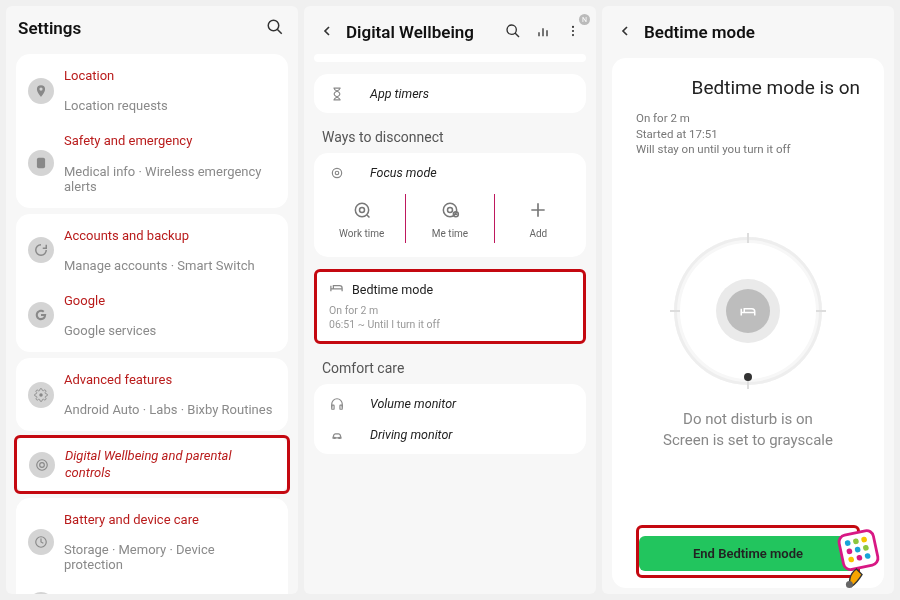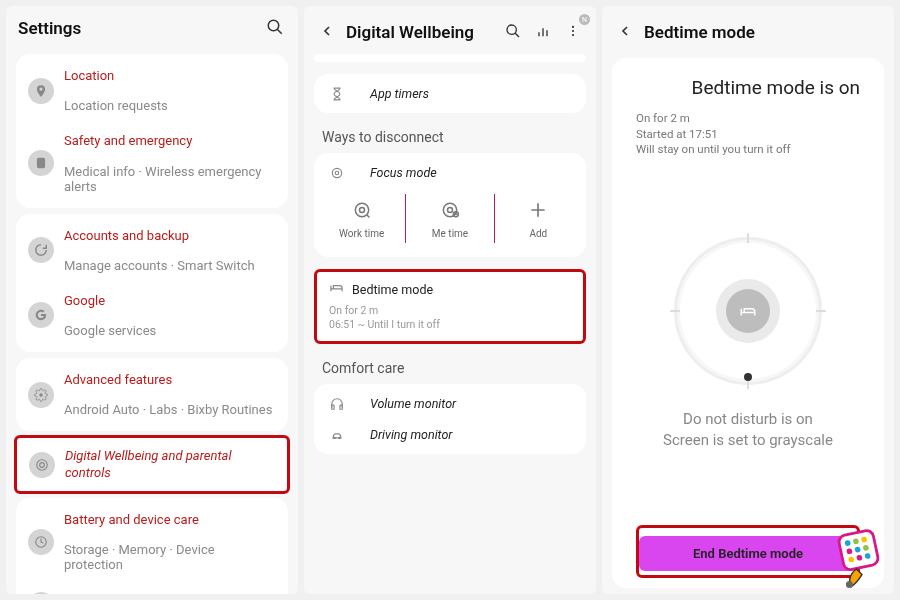--- a/index.html
+++ b/index.html
@@ -72,21 +72,21 @@
   .bt-heading { font-size: 19px; color:#222; margin-bottom:12px;text-align:right; }
   .bt-line { font-size: 11.5px; color:#777; line-height:1.35; }
   .dial-wrap { flex:1; display:flex; flex-direction:column; align-items:center; justify-content:center; }
   .dial { width:160px; height:160px; position:relative; }
   .dial-ring { position:absolute; inset:6px; border-radius:50%; box-shadow: 0 0 0 3px #eee inset, 0 0 0 6px #f7f7f7 inset; }
   .dial-tick { position:absolute; background:#ddd; }
   .dial-center { position:absolute; top:50%; left:50%; width:44px; height:44px; margin:-22px 0 0 -22px; background:#bdbdbd; border-radius:50%; display:flex; align-items:center; justify-content:center; box-shadow:0 0 0 10px #eaeaea;}
   .dial-dot { position:absolute; width:8px; height:8px; background:#333; border-radius:50%; bottom:10px; left:50%; margin-left:-4px;}
   .dial-sub { font-size:15px; color:#888; text-align:center; margin-top:18px; line-height:1.4;}
   .end-btn-wrap { padding: 8px 0 4px; }
-  .end-btn { text-align:center; padding:10px; font-size:13px; font-weight:600; color:#222; background:#d946ef; border-radius:6px; cursor:pointer;}
+  .end-btn { text-align:center; padding:10px; font-size:13px; font-weight:600; color:#222; background:#22c55e; border-radius:6px; cursor:pointer;}
   .badge-n { position:relative; }
   .badge-n::after { content:"N"; position:absolute; top:-6px; right:-6px; background:#bbb; color:#fff; font-size:7px; width:11px; height:11px; border-radius:50%; display:flex; align-items:center; justify-content:center;}
   .watermark { position:absolute; right:10px; bottom:10px; width:70px; height:70px; pointer-events:none;}
 </style>
 </head>
 <body>
 
 <div class="panel">
   <div class="header">
     <span class="header-title">Settings</span>

